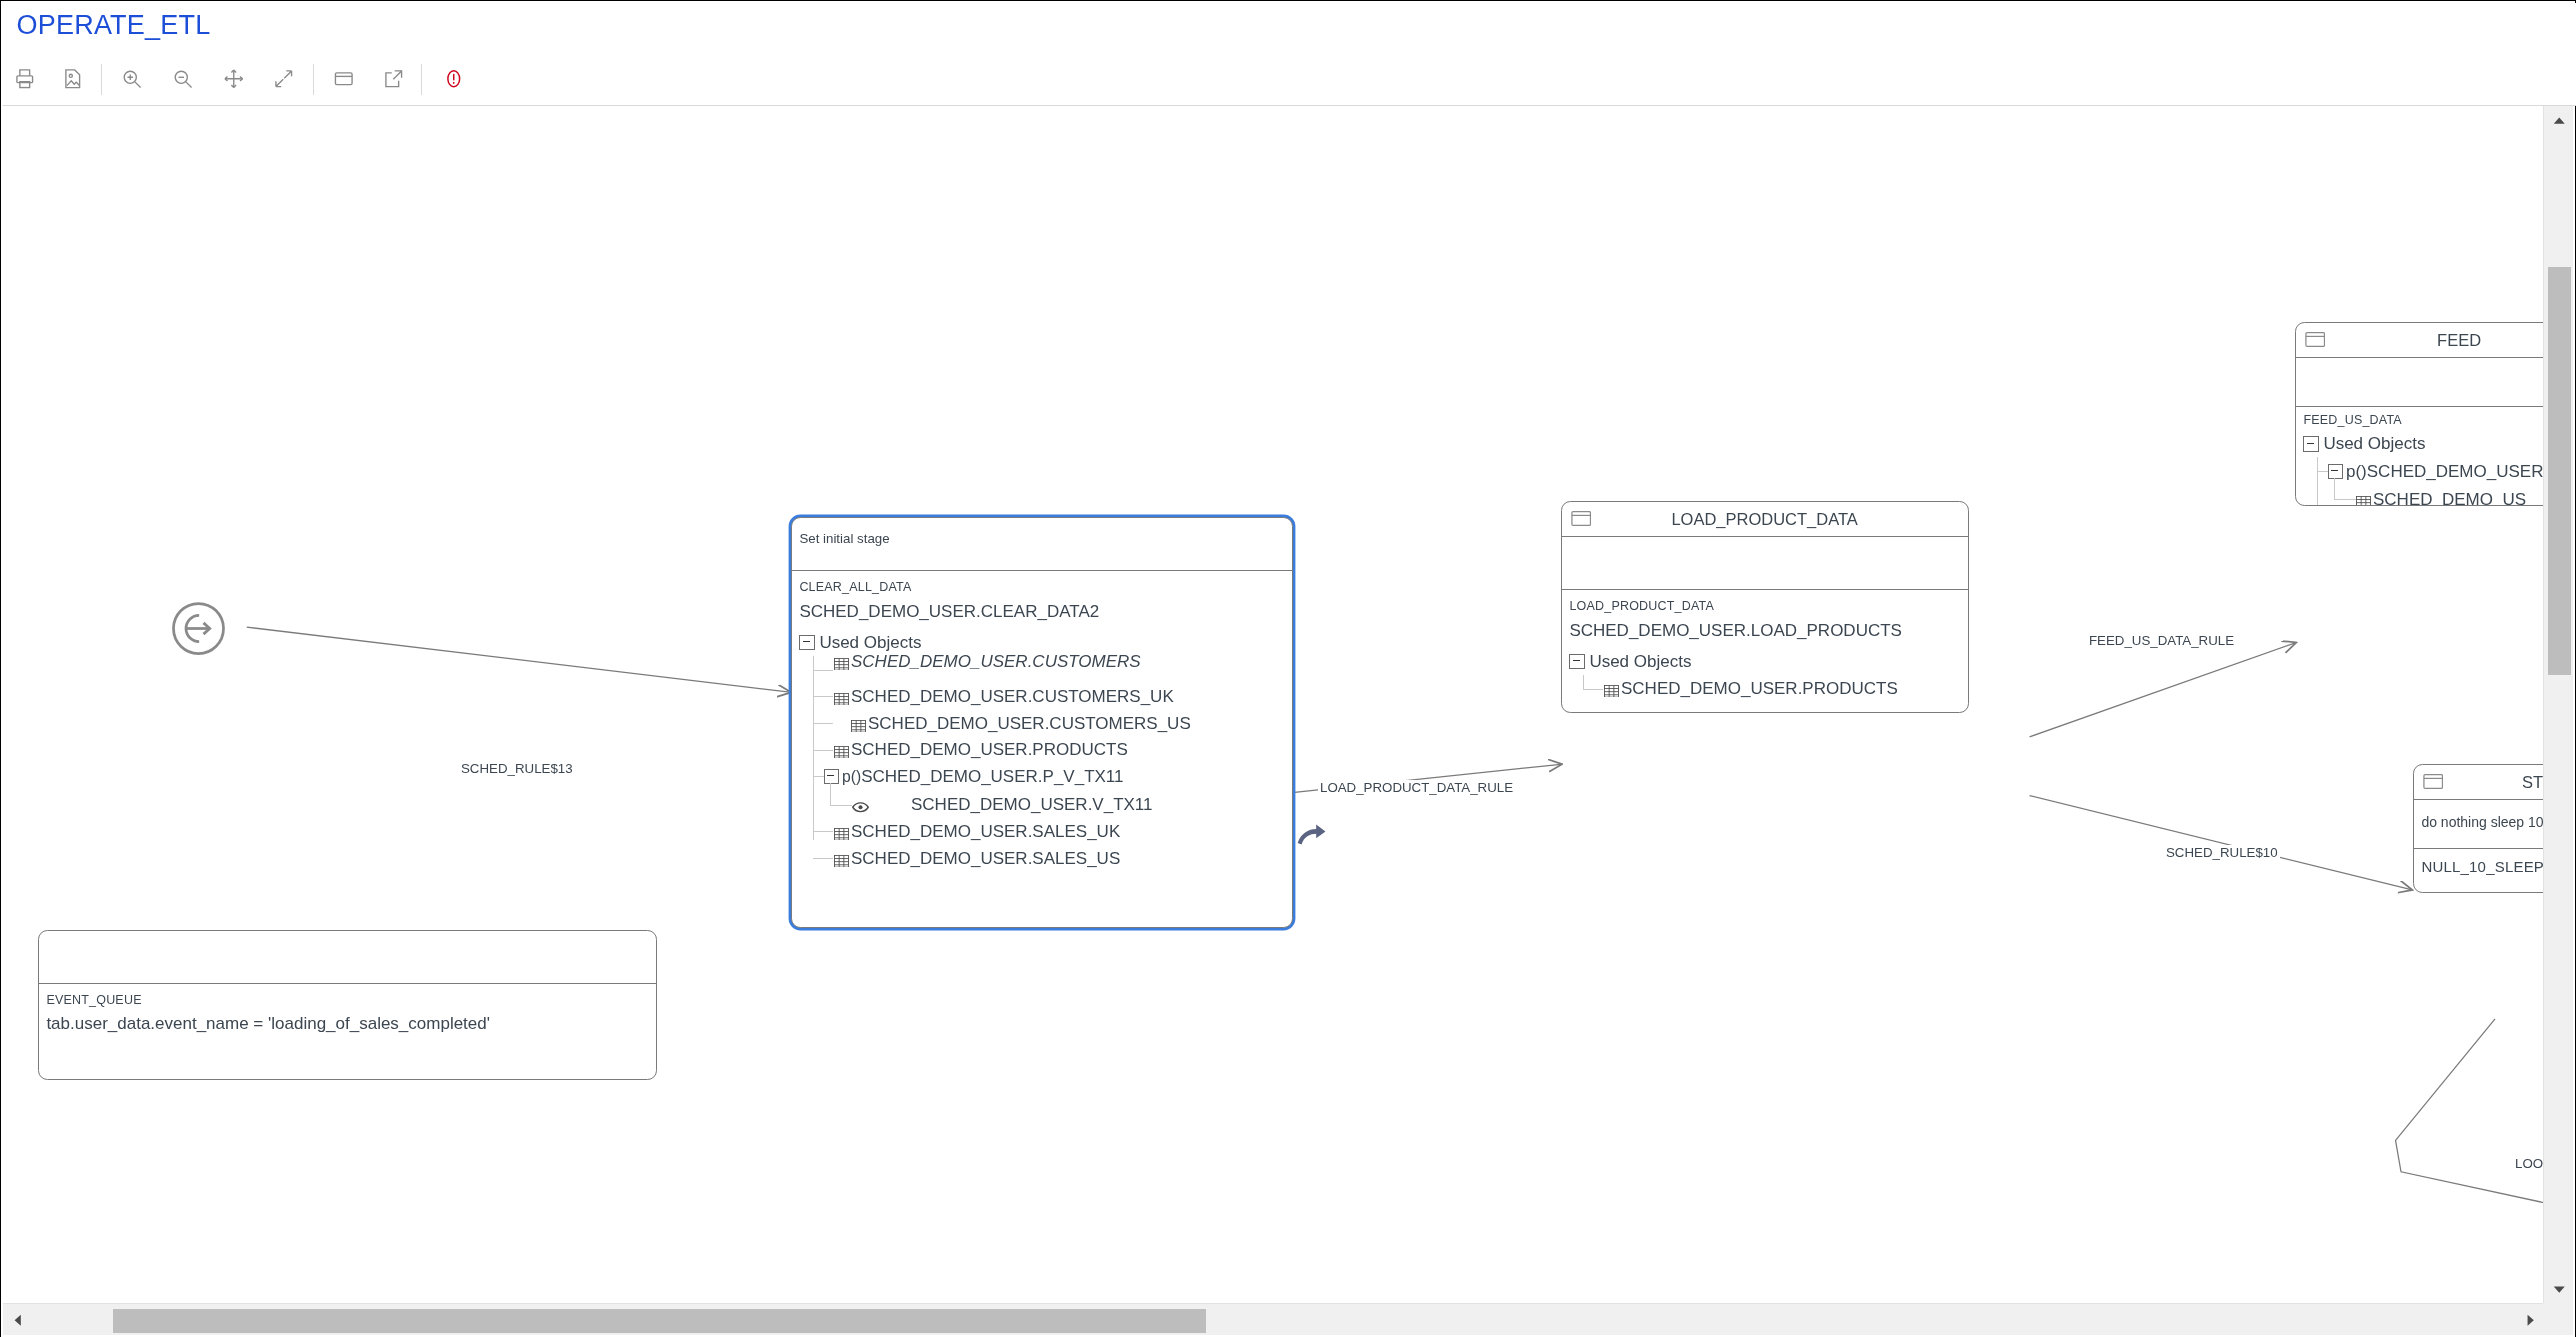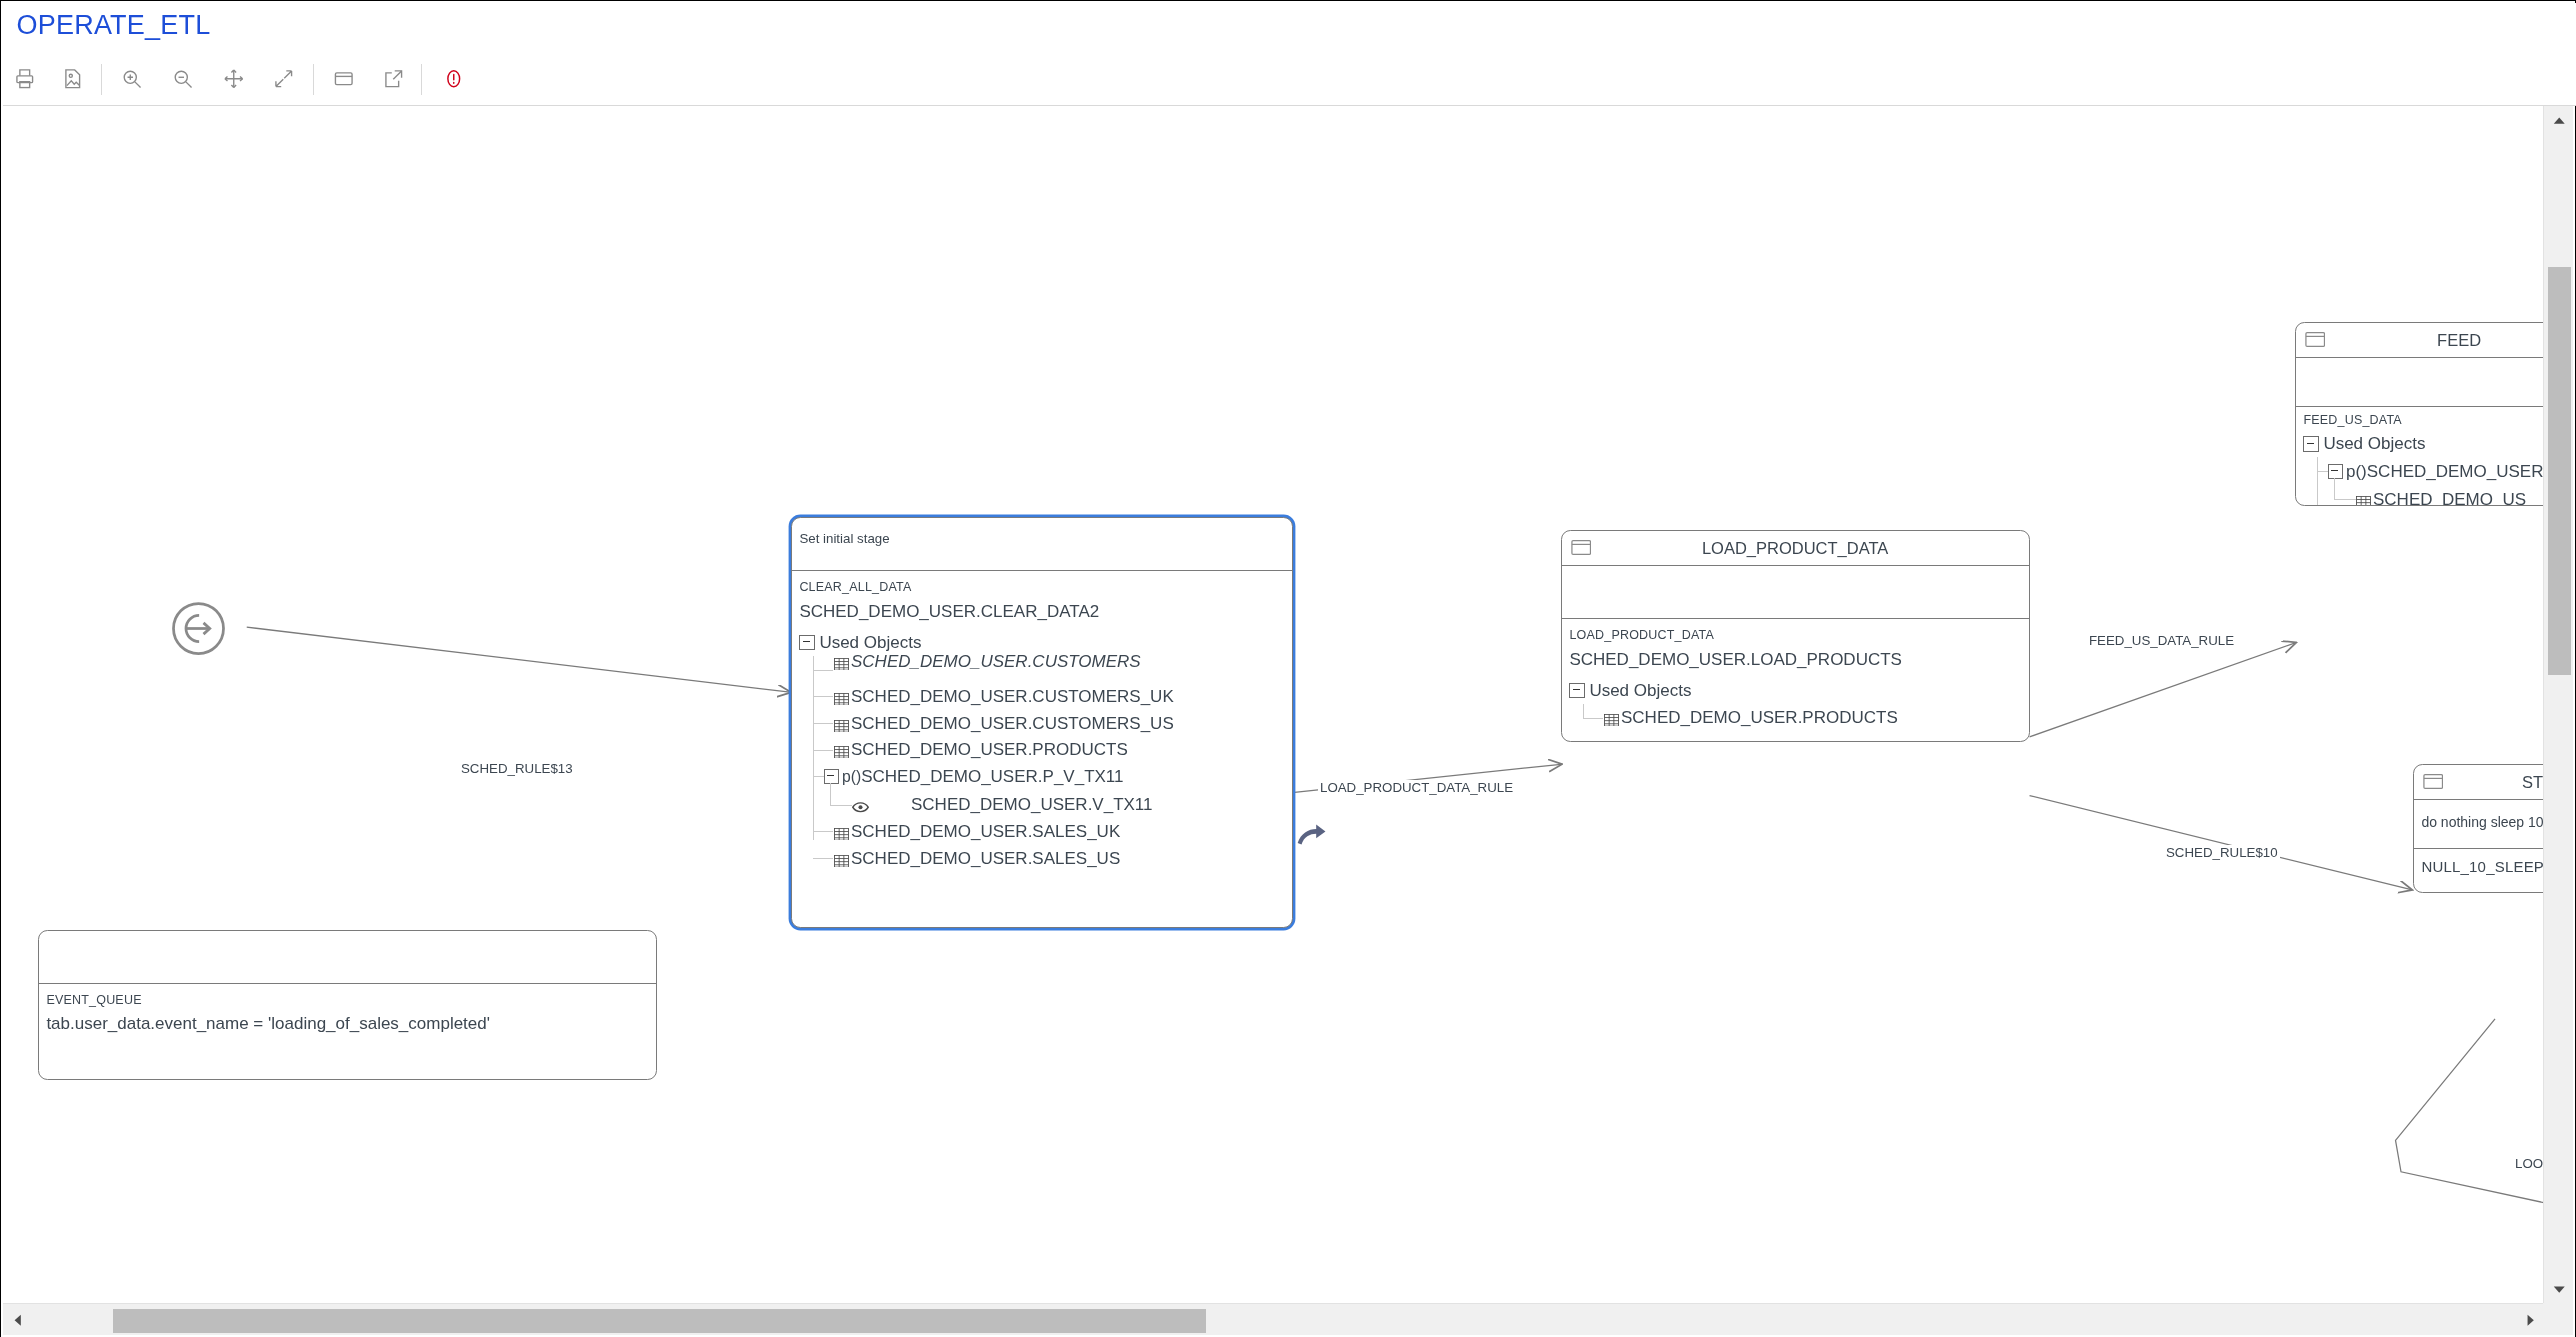--- a/index.html
+++ b/index.html
@@ -224,21 +224,21 @@
           <span class="ico-table">
             <svg width="15" height="12.5" viewBox="0 0 19 16" fill="none" stroke="#4a4a4a" stroke-width="1.1">
               <rect x="0.5" y="0.5" width="18" height="15"></rect>
                 <path d="M0.5 4.5h18M0.5 8.5h18M0.5 12.5h18M6.5.5v15M12.5.5v15"></path>
             </svg>
           </span>
           <span style="margin-left:2.4px;">SCHED_DEMO_USER.CUSTOMERS_UK</span>
         </div>
 
         <div class="ln h" style="left:21px;top:152px;width:20.4px;"></div>
-        <div class="tree-row" style="left:42px;top:139px;">
+        <div class="tree-row" style="left:59px;top:139px;">
           <span class="ico-table">
             <svg width="15" height="12.5" viewBox="0 0 19 16" fill="none" stroke="#4a4a4a" stroke-width="1.1">
               <rect x="0.5" y="0.5" width="18" height="15"></rect>
                 <path d="M0.5 4.5h18M0.5 8.5h18M0.5 12.5h18M6.5.5v15M12.5.5v15"></path>
             </svg>
           </span>
           <span style="margin-left:2.4px;">SCHED_DEMO_USER.CUSTOMERS_US</span>
         </div>
 
         <div class="ln h" style="left:21px;top:179px;width:20.4px;"></div>
@@ -293,21 +293,21 @@
         </div>
       </div>
     </div>
 
     <div class="cursor-glyph" style="left:1290px;top:715px;">
       <svg width="34" height="27" viewBox="0 0 44 34">
         <path d="M6 28 C10 16, 20 10, 30 10 L30 4 L42 13 L30 22 L30 16 C22 16, 14 20, 11 30 Z" fill="#5a6382"></path>
       </svg>
     </div>
 
-    <div class="node" style="left:1558px;top:424px;width:469px;height:212px;">
+    <div class="node" style="left:1558px;top:395px;width:408px;height:212px;">
       <div class="n-head">
         <span class="n-icon">
           <svg width="20.4" height="17" viewBox="0 0 26 22" fill="none" stroke="#8a8a8a" stroke-width="1.6">
             <rect x="1" y="2" width="24" height="18" rx="1.5"></rect>
               <path d="M1 7h24"></path>
           </svg>
         </span>
         <span class="n-title">LOAD_PRODUCT_DATA</span>
       </div>
       <div class="n-mid" style="height:53px;">

